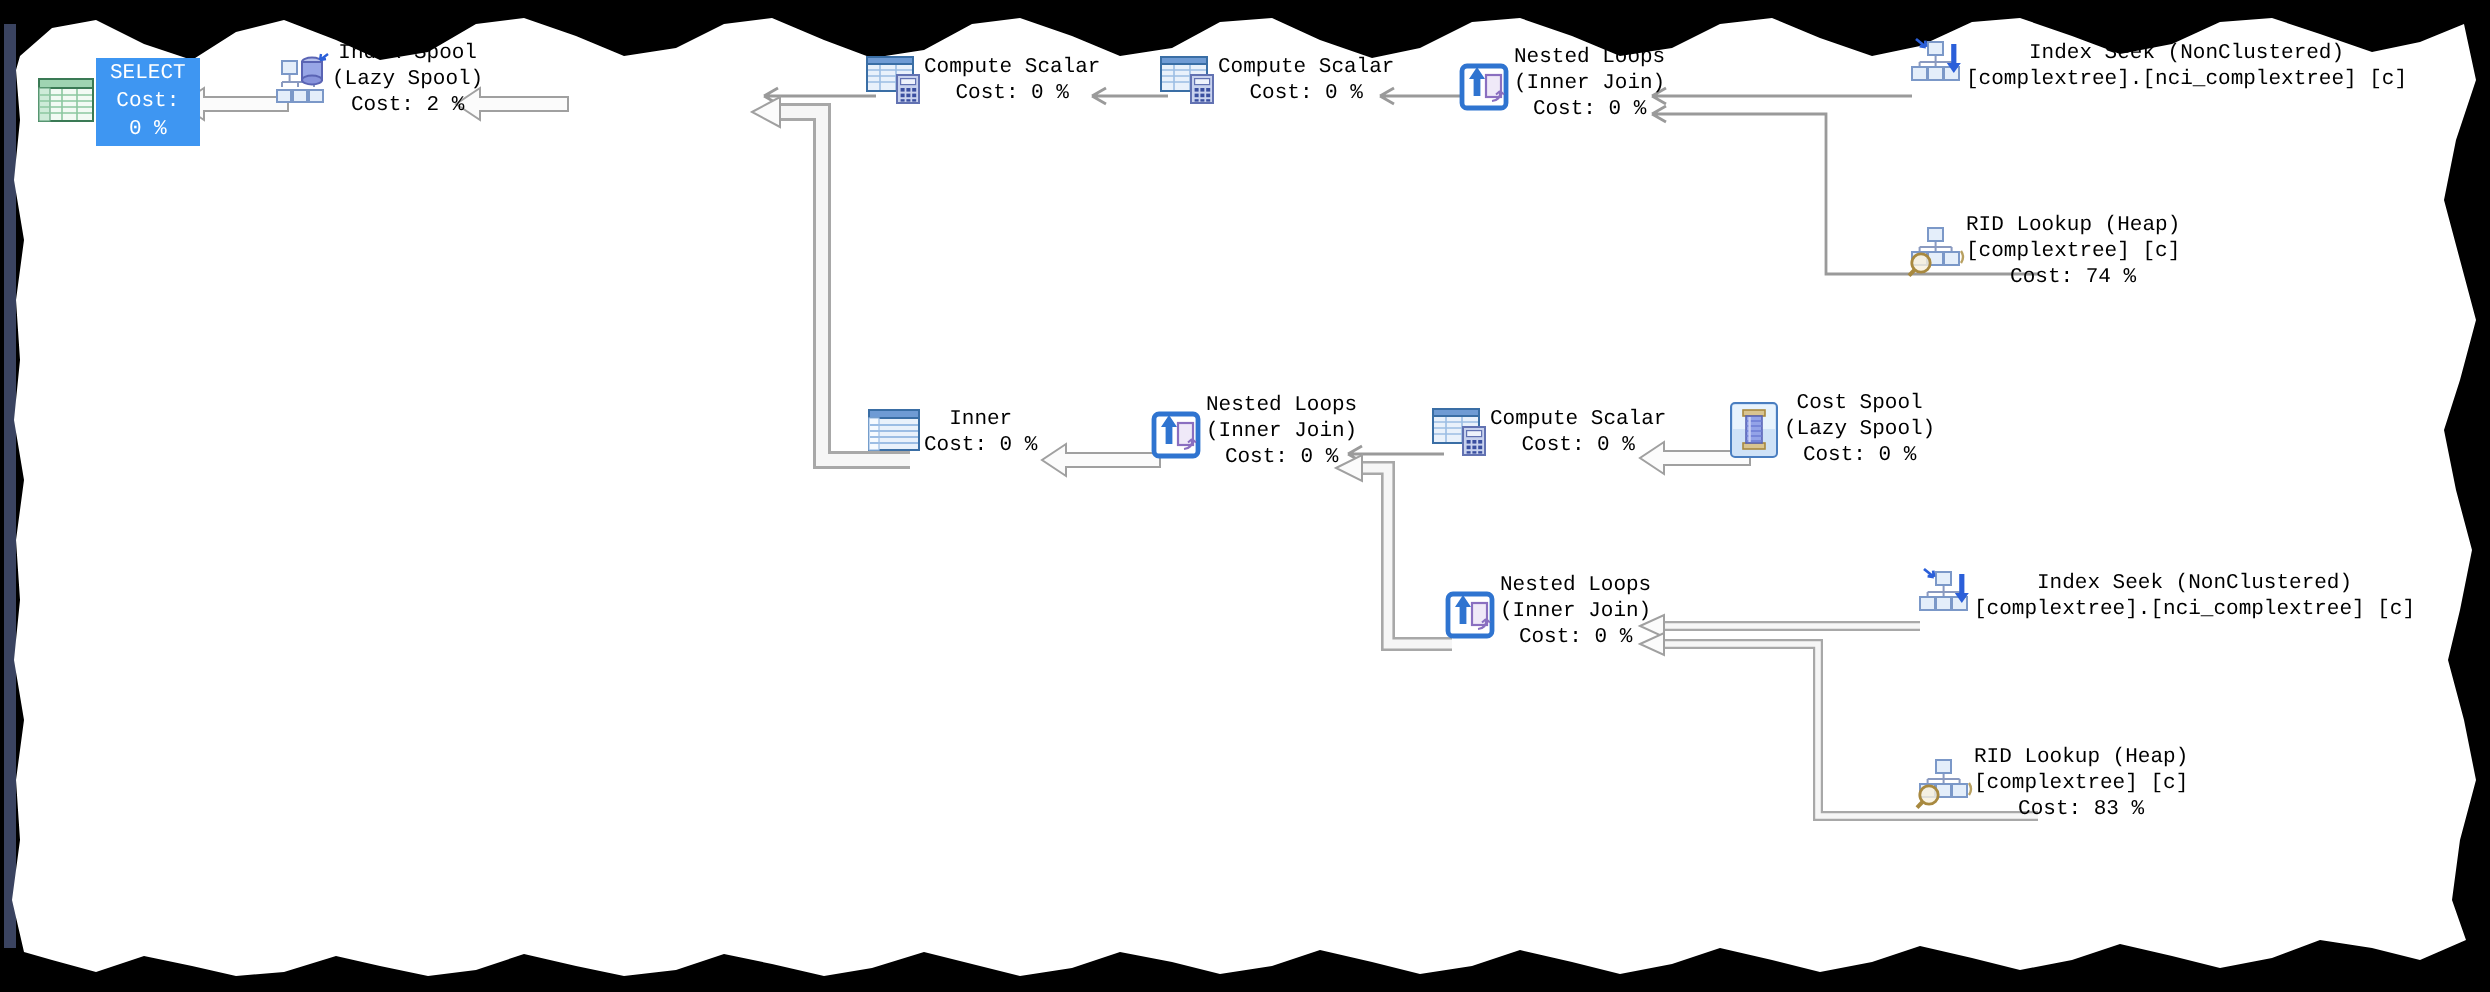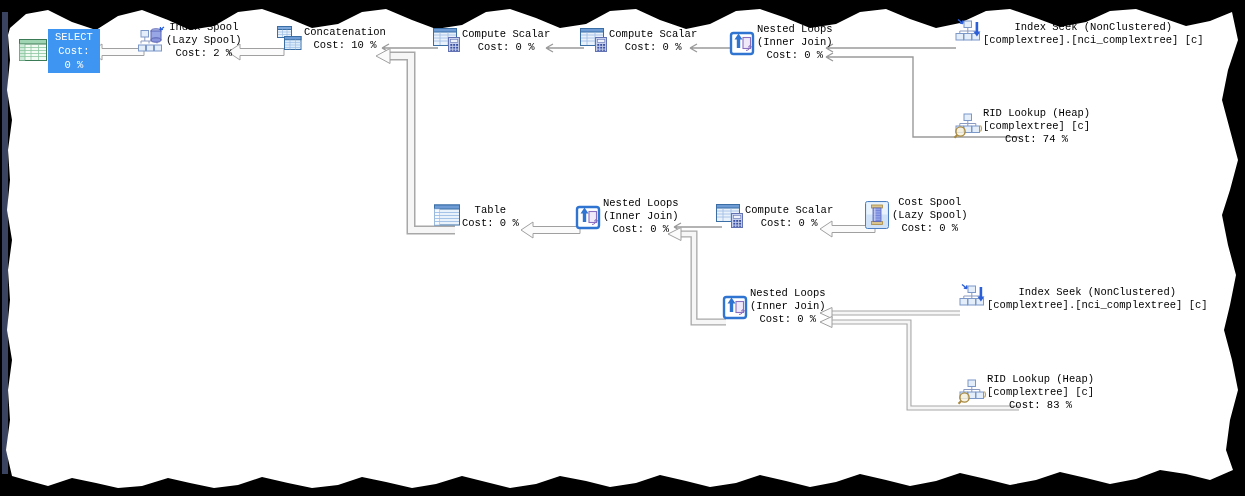--- a/index.html
+++ b/index.html
@@ -121,38 +121,20 @@
       <rect x="10.5" y="19" width="7" height="6" fill="#e4eefa" stroke="#7b98c8"></rect>
       <rect x="18.5" y="19" width="7" height="6" fill="#e4eefa" stroke="#7b98c8"></rect>
     </svg>
     <div class="lbl">
       <div>Index Spool</div>
       <div>(Lazy Spool)</div>
       <div>Cost: 2 %</div>
     </div>
   </div>
 
-  <div class="node" style="left:274px;top:24px;width:110px;">
-    <svg class="ic" width="30" height="28" viewBox="0 0 30 28">
-      <g>
-        <rect x="3.5" y="2.5" width="14" height="11" fill="#e9f1fb" stroke="#3a6ea5"></rect>
-        <rect x="3.5" y="2.5" width="14" height="3" fill="#7fa8dc" stroke="#3a6ea5"></rect>
-        <path d="M4,8 H17 M4,10.5 H17 M8.5,5.5 V13 M13,5.5 V13" stroke="#9cbde4" stroke-width="0.7"></path>
-      </g>
-      <g>
-        <rect x="10.5" y="12.5" width="16.5" height="13" fill="#dcebfa" stroke="#3a6ea5"></rect>
-        <rect x="10.5" y="12.5" width="16.5" height="3.2" fill="#6f9bd4" stroke="#3a6ea5"></rect>
-        <path d="M11,18.5 H27 M11,21 H27 M11,23.5 H27 M16,15.7 V25.5 M21.5,15.7 V25.5" stroke="#9cbde4" stroke-width="0.7"></path>
-      </g>
-    </svg>
-    <div class="lbl">
-      <div>Concatenation</div>
-      <div>Cost: 10 %</div>
-    </div>
-  </div>
 
   <div class="node" style="left:432px;top:26px;width:110px;">
     <svg class="ic" width="30" height="26" viewBox="0 0 30 26">
       <rect x="1.5" y="1.5" width="23" height="17" fill="#e9f1fb" stroke="#3a6ea5"></rect>
       <rect x="1.5" y="1.5" width="23" height="3.5" fill="#6f9bd4" stroke="#3a6ea5"></rect>
       <path d="M2,8 H24 M2,11 H24 M2,14 H24 M8,5.5 V18 M16,5.5 V18" stroke="#9cbde4" stroke-width="0.8"></path>
       <rect x="16.5" y="10.5" width="11" height="14" fill="#c8d2ee" stroke="#6272b2"></rect>
       <rect x="18.3" y="12.3" width="7.5" height="3" fill="#eef2fb" stroke="#6272b2" stroke-width="0.6"></rect>
       <g fill="#3a4fa0">
         <rect x="18.3" y="17" width="2" height="1.8"></rect>
@@ -247,21 +229,21 @@
   </div>
 
   <div class="node" style="left:432px;top:202px;width:110px;">
     <svg class="ic" width="30" height="26" viewBox="0 0 30 26">
       <rect x="2.5" y="2" width="25" height="20" fill="#e9f1fb" stroke="#3a6ea5"></rect>
       <rect x="2.5" y="2" width="25" height="4" fill="#6f9bd4" stroke="#3a6ea5"></rect>
       <rect x="2.5" y="6" width="5" height="16" fill="#f6faff" stroke="#9cbde4" stroke-width="0.6"></rect>
       <path d="M3,9.5 H27 M3,12.5 H27 M3,15.5 H27 M3,18.5 H27" stroke="#9cbde4" stroke-width="0.9"></path>
     </svg>
     <div class="lbl">
-      <div>Table</div>
+      <div>Inner</div>
       <div>Cost: 0 %</div>
     </div>
   </div>
 
   <div class="node" style="left:573px;top:195px;width:100px;">
     <svg class="ic" width="30" height="28" viewBox="0 0 30 28">
       <rect x="4" y="5" width="22" height="21" rx="2.5" fill="#ffffff" stroke="#2f74d0" stroke-width="2.4"></rect>
       <rect x="16" y="9.5" width="7.5" height="11" fill="#efe9f8" stroke="#8a6fc0" stroke-width="1.1"></rect>
       <path d="M19,22.5 q4.5,-0.5 4,-5 M23,17.5 l-2,1.8 M23,17.5 l2,1.8" stroke="#8a6fc0" stroke-width="1" fill="none"></path>
       <polygon points="7.5,11.5 11.5,5.5 15.5,11.5 13.2,11.5 13.2,20 9.8,20 9.8,11.5" fill="#2f74d0"></polygon>

